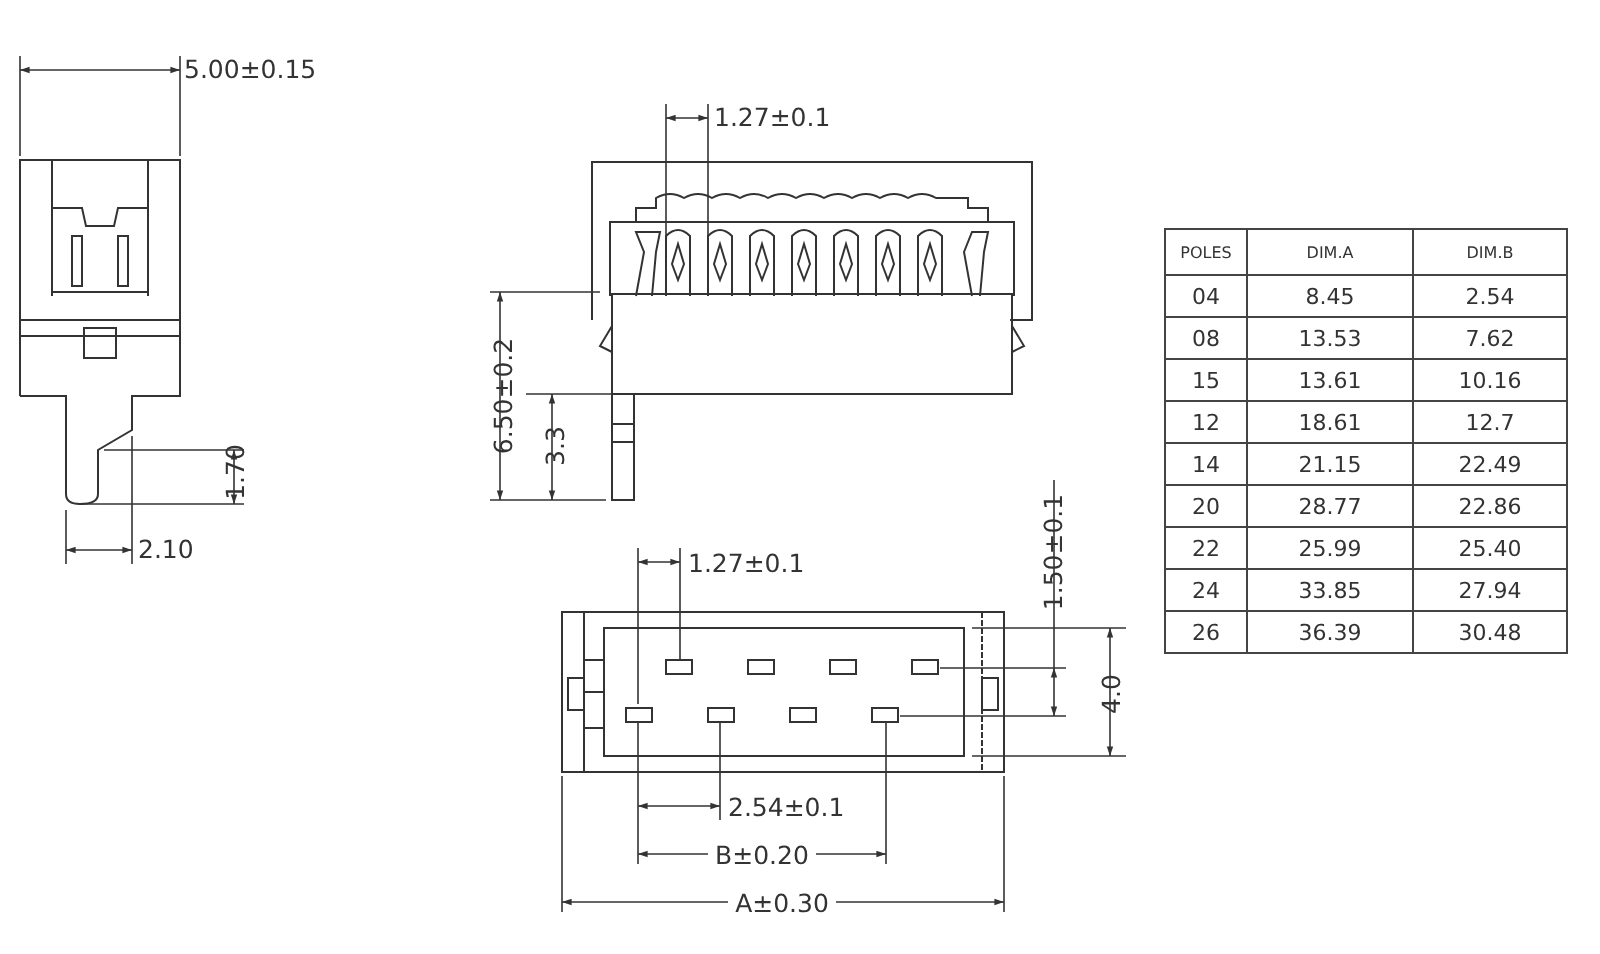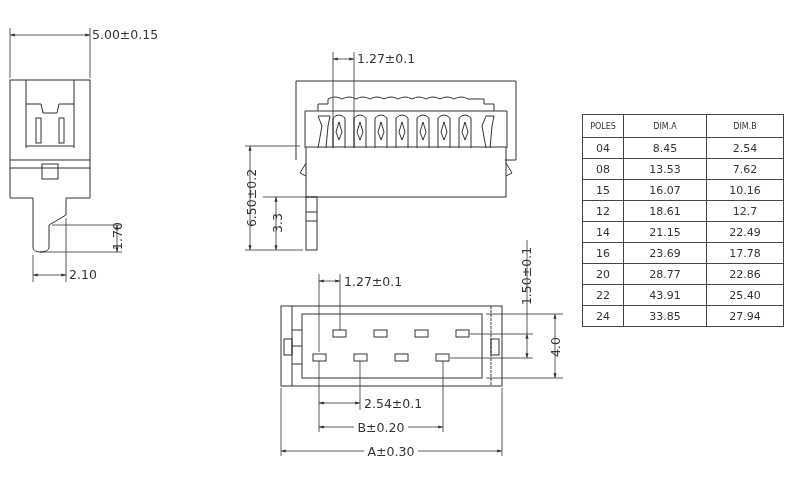--- a/index.html
+++ b/index.html
@@ -152,47 +152,47 @@
         <td>8.45</td>
         <td>2.54</td>
       </tr>
     <tr>
         <td>08</td>
         <td>13.53</td>
         <td>7.62</td>
       </tr>
     <tr>
         <td>15</td>
-        <td>16.07</td>
+        <td>13.61</td>
         <td>10.16</td>
       </tr>
     <tr>
         <td>12</td>
         <td>18.61</td>
         <td>12.7</td>
       </tr>
     <tr>
         <td>14</td>
         <td>21.15</td>
         <td>22.49</td>
       </tr>
     <tr>
-        <td>16</td>
-        <td>23.69</td>
-        <td>17.78</td>
-      </tr>
-    <tr>
         <td>20</td>
         <td>28.77</td>
         <td>22.86</td>
       </tr>
     <tr>
         <td>22</td>
-        <td>43.91</td>
+        <td>25.99</td>
         <td>25.40</td>
       </tr>
     <tr>
         <td>24</td>
         <td>33.85</td>
         <td>27.94</td>
       </tr>
+    <tr>
+        <td>26</td>
+        <td>36.39</td>
+        <td>30.48</td>
+      </tr>
   </tbody>
 </table>
 
 </body></html>

